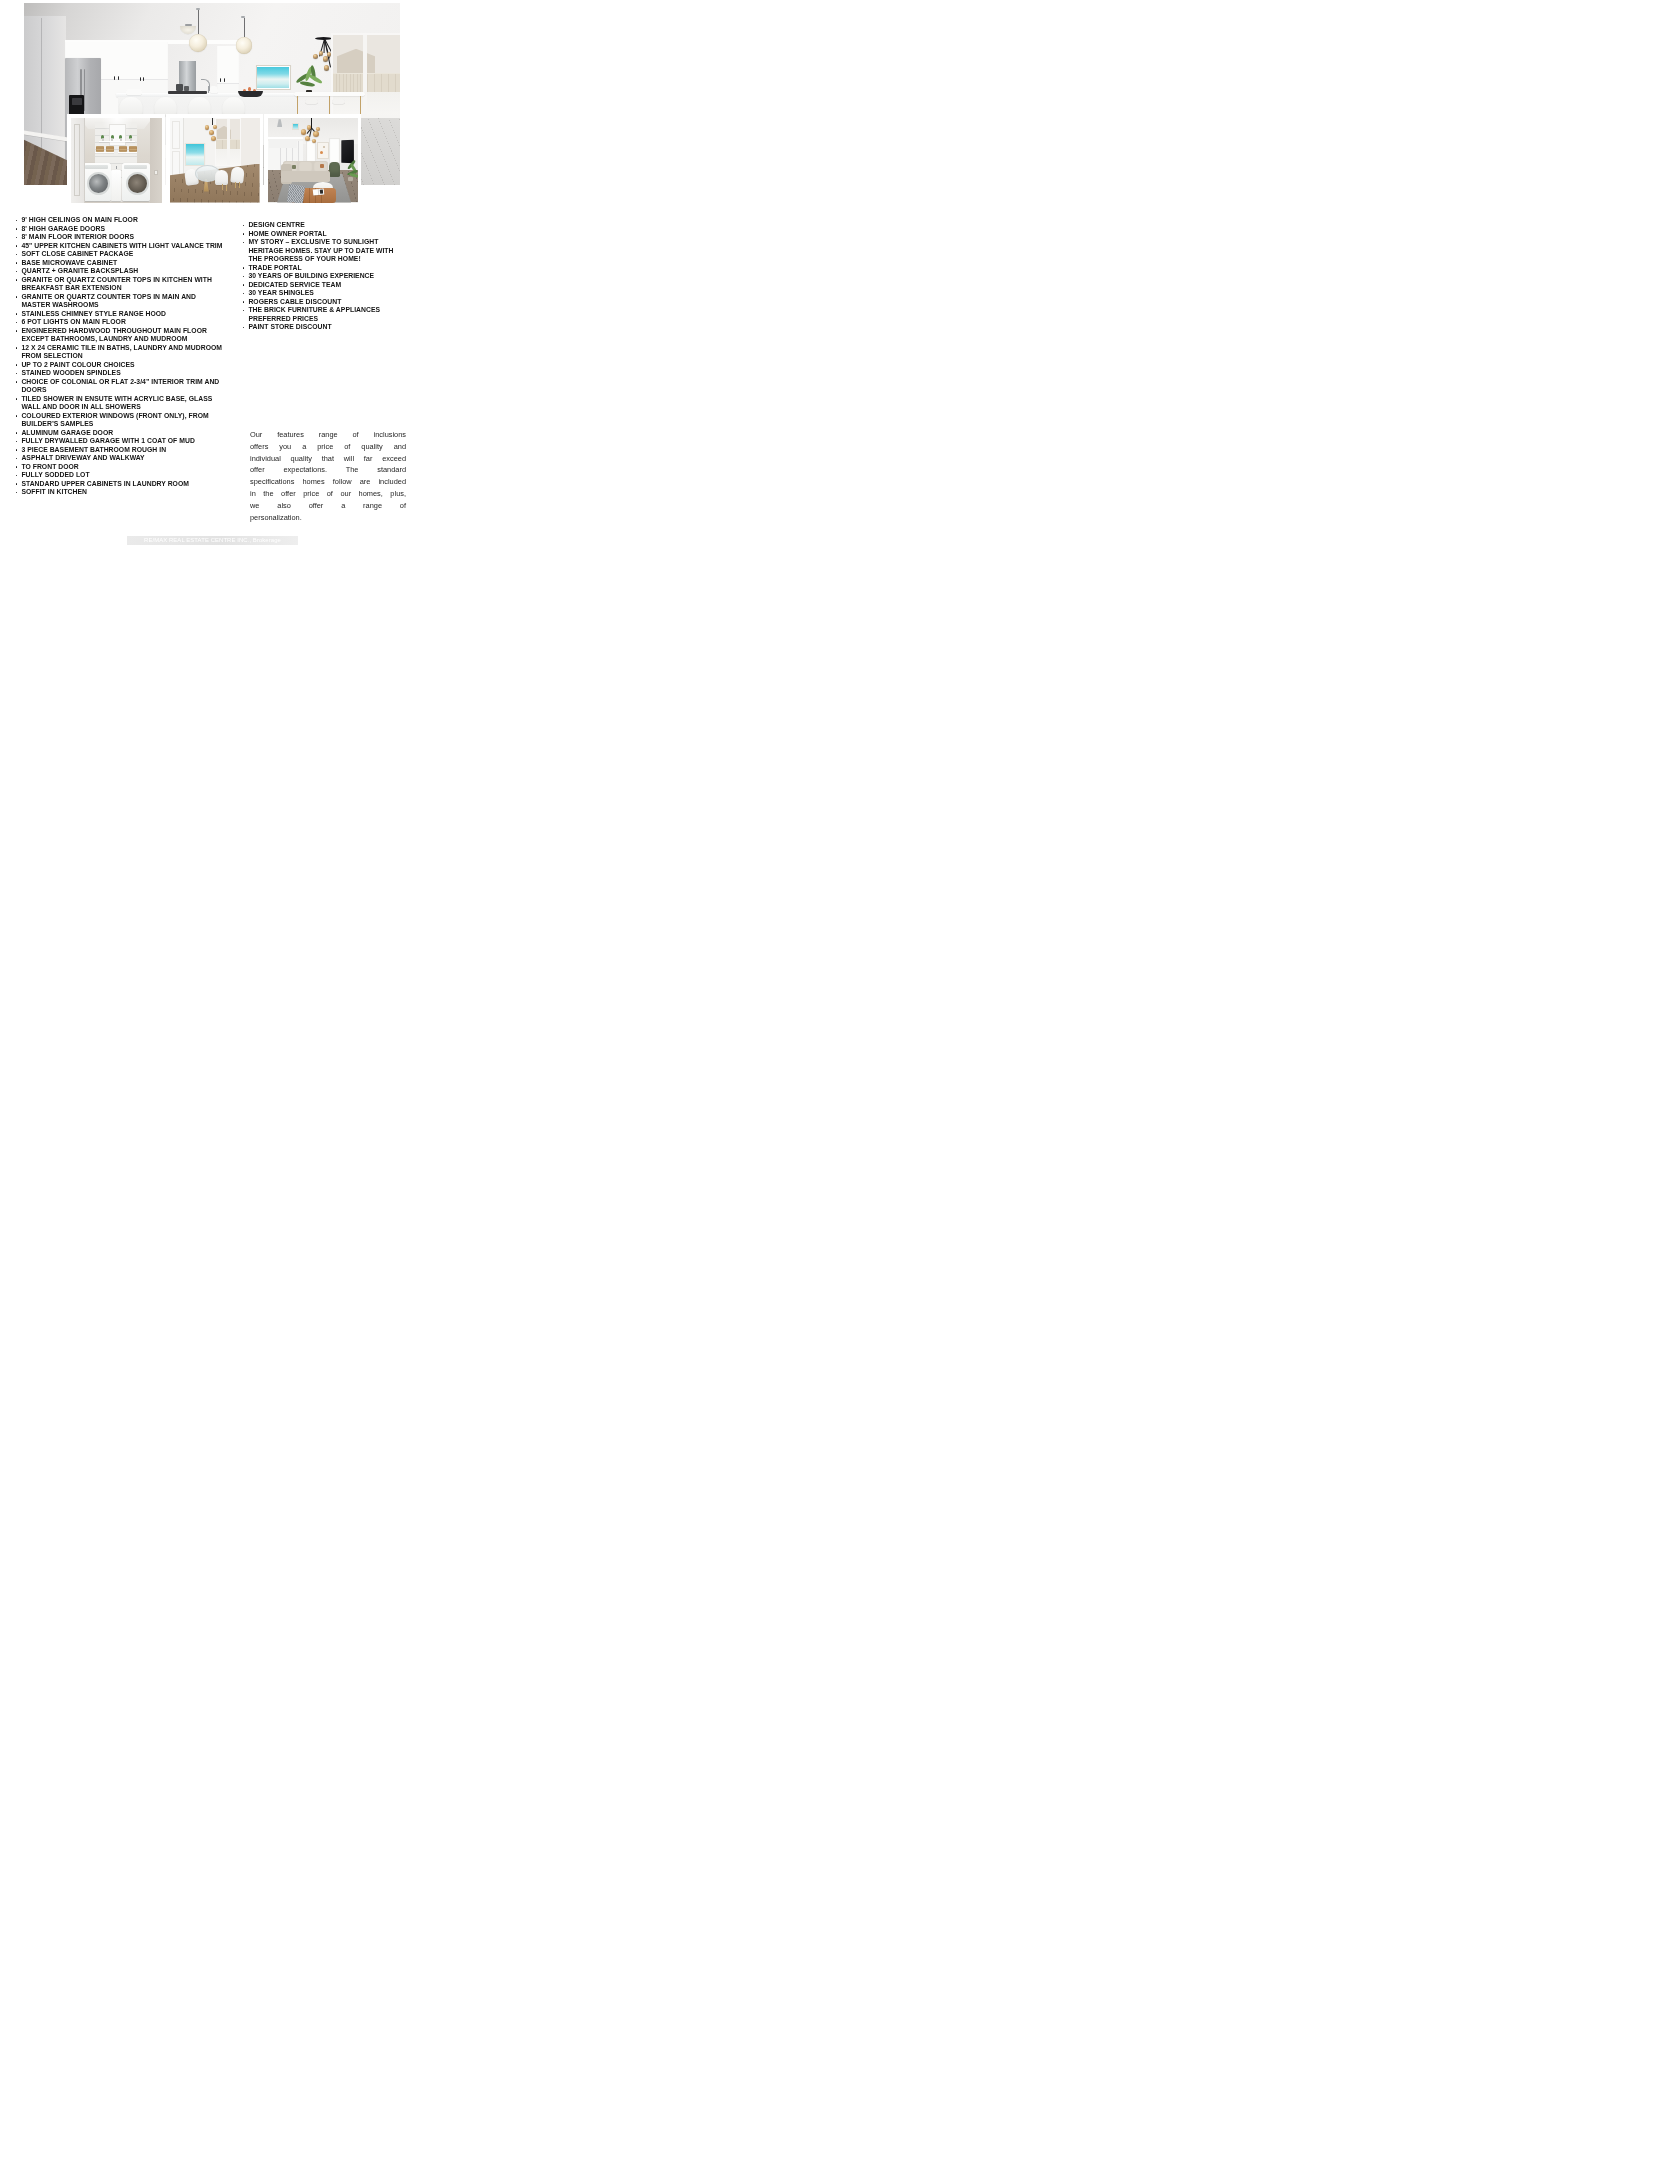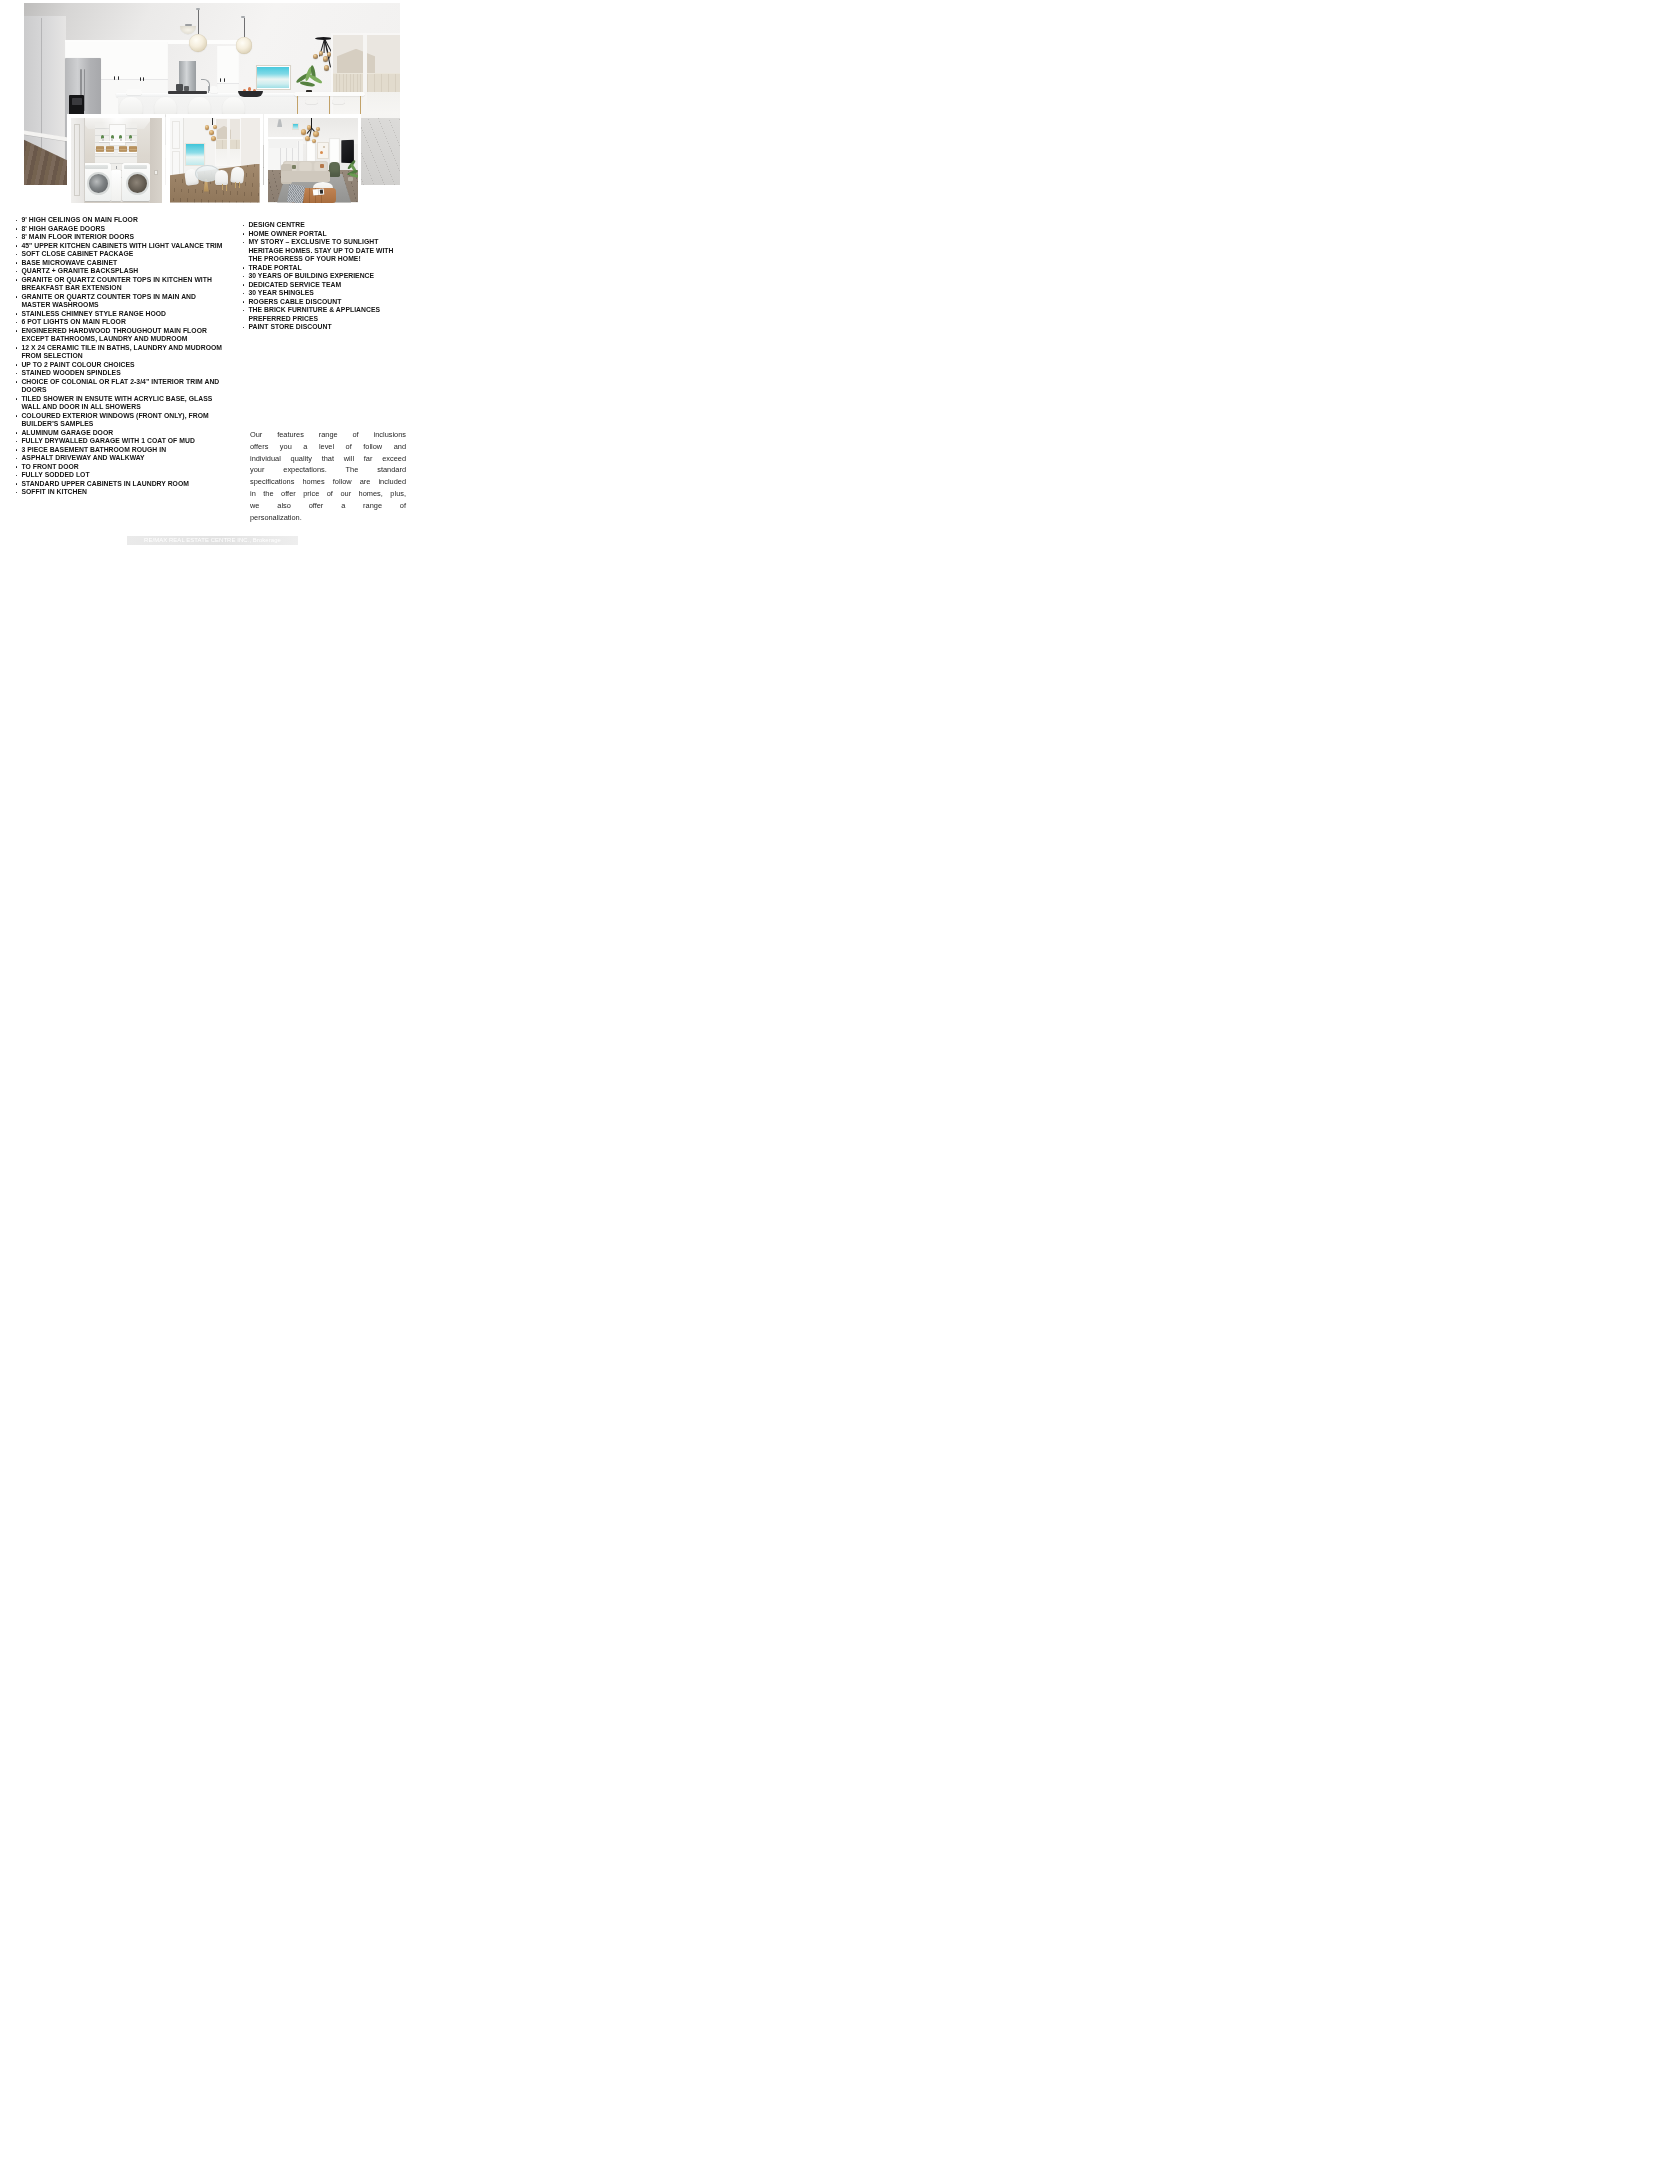--- a/index.html
+++ b/index.html
@@ -448,23 +448,23 @@
       <li>DEDICATED SERVICE TEAM</li>
       <li>30 YEAR SHINGLES</li>
       <li>ROGERS CABLE DISCOUNT</li>
       <li>THE BRICK FURNITURE &amp; APPLIANCES
 PREFERRED PRICES</li>
       <li>PAINT STORE DISCOUNT</li>
     </ul>
 
   <div class="abs para">
       <div class="pline">Our features range of inclusions</div>
-      <div class="pline">offers you a level of follow and</div>
+      <div class="pline">offers you a price of quality and</div>
       <div class="pline">individual quality that will far exceed</div>
-      <div class="pline">your expectations. The standard</div>
+      <div class="pline">offer expectations. The standard</div>
       <div class="pline">specifications homes follow are included</div>
       <div class="pline">in the offer price of our homes, plus,</div>
       <div class="pline">we also offer a range of</div>
       <div class="pline">personalization.</div>
     </div>
 
   <div class="abs watermark">RE/MAX REAL ESTATE CENTRE INC., Brokerage</div>
 
 </div>
 

